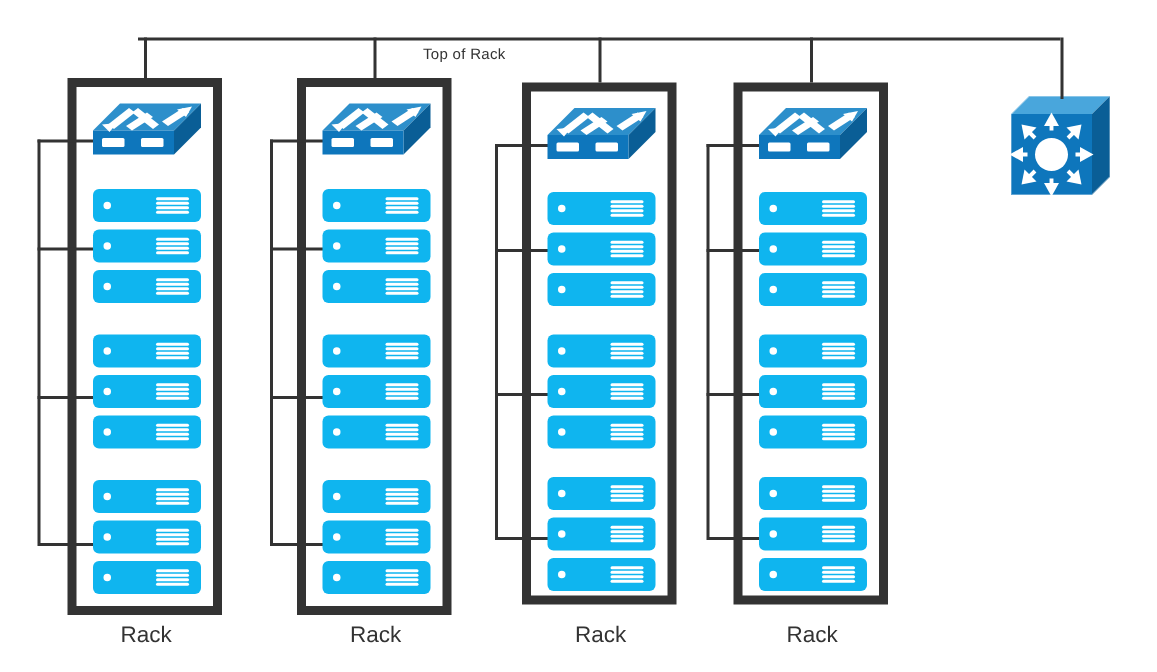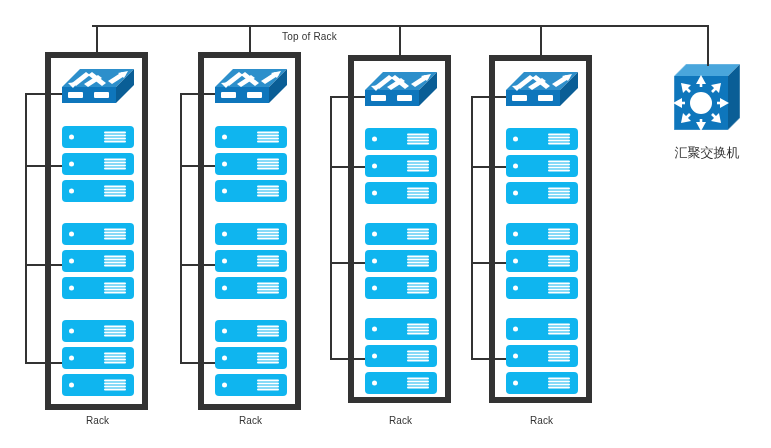--- a/index.html
+++ b/index.html
@@ -39,21 +39,21 @@
   .rack {
     position: absolute;
     box-sizing: border-box;
     border: 6px solid #333333;
     background: #ffffff;
   }
 
   
   .rack-caption {
     position: absolute;
-    font-size: 10px;
+    font-size: 15px;
     color: #333333;
     text-align: center;
     white-space: nowrap;
   }
 
   
   .server {
     position: absolute;
     box-sizing: border-box;
     background: #0FB5EF;
@@ -148,21 +148,20 @@
         <polygon points="3,43 12,38 12,48"></polygon>
         <polygon points="59,43 50,38 50,48"></polygon>
         <polygon points="11,23 21,25 13,33"></polygon>
         <polygon points="51,23 41,25 49,33"></polygon>
         <polygon points="11,63 13,53 21,61"></polygon>
         <polygon points="51,63 49,53 41,61"></polygon>
         <circle cx="31" cy="43" r="11"></circle>
       </g>
     </svg>
   </div>
-  <div class="agg-caption" id="agg-caption" style="left: 664px; top: 144px; width: 86px; color: rgb(51, 51, 51);">汇聚交换机</div>
 
 <div class="wire wire-v" style="left: 96px; top: 25px; width: 2px; height: 48px; background: rgb(51, 51, 51);"></div>
     <div class="rack" style="left: 45px; top: 52px; width: 103px; height: 358px; border-color: rgb(51, 51, 51);"></div>
     <div class="wire wire-v" style="left: 25px; top: 93px; width: 2px; height: 269px; background: rgb(51, 51, 51);"></div>
     <div class="wire wire-h" style="left: 25px; top: 93px; width: 45px; height: 2px; background: rgb(51, 51, 51);"></div>
     <div class="wire wire-h" style="left: 25px; top: 165px; width: 45px; height: 2px; background: rgb(51, 51, 51);"></div>
     <div class="wire wire-h" style="left: 25px; top: 264px; width: 45px; height: 2px; background: rgb(51, 51, 51);"></div>
     <div class="wire wire-h" style="left: 25px; top: 362px; width: 45px; height: 2px; background: rgb(51, 51, 51);"></div>
     <div class="switch-icon" style="left: 60px; top: 63px;">
       <svg viewBox="0 0 76 46" width="76" height="46" aria-hidden="true">

